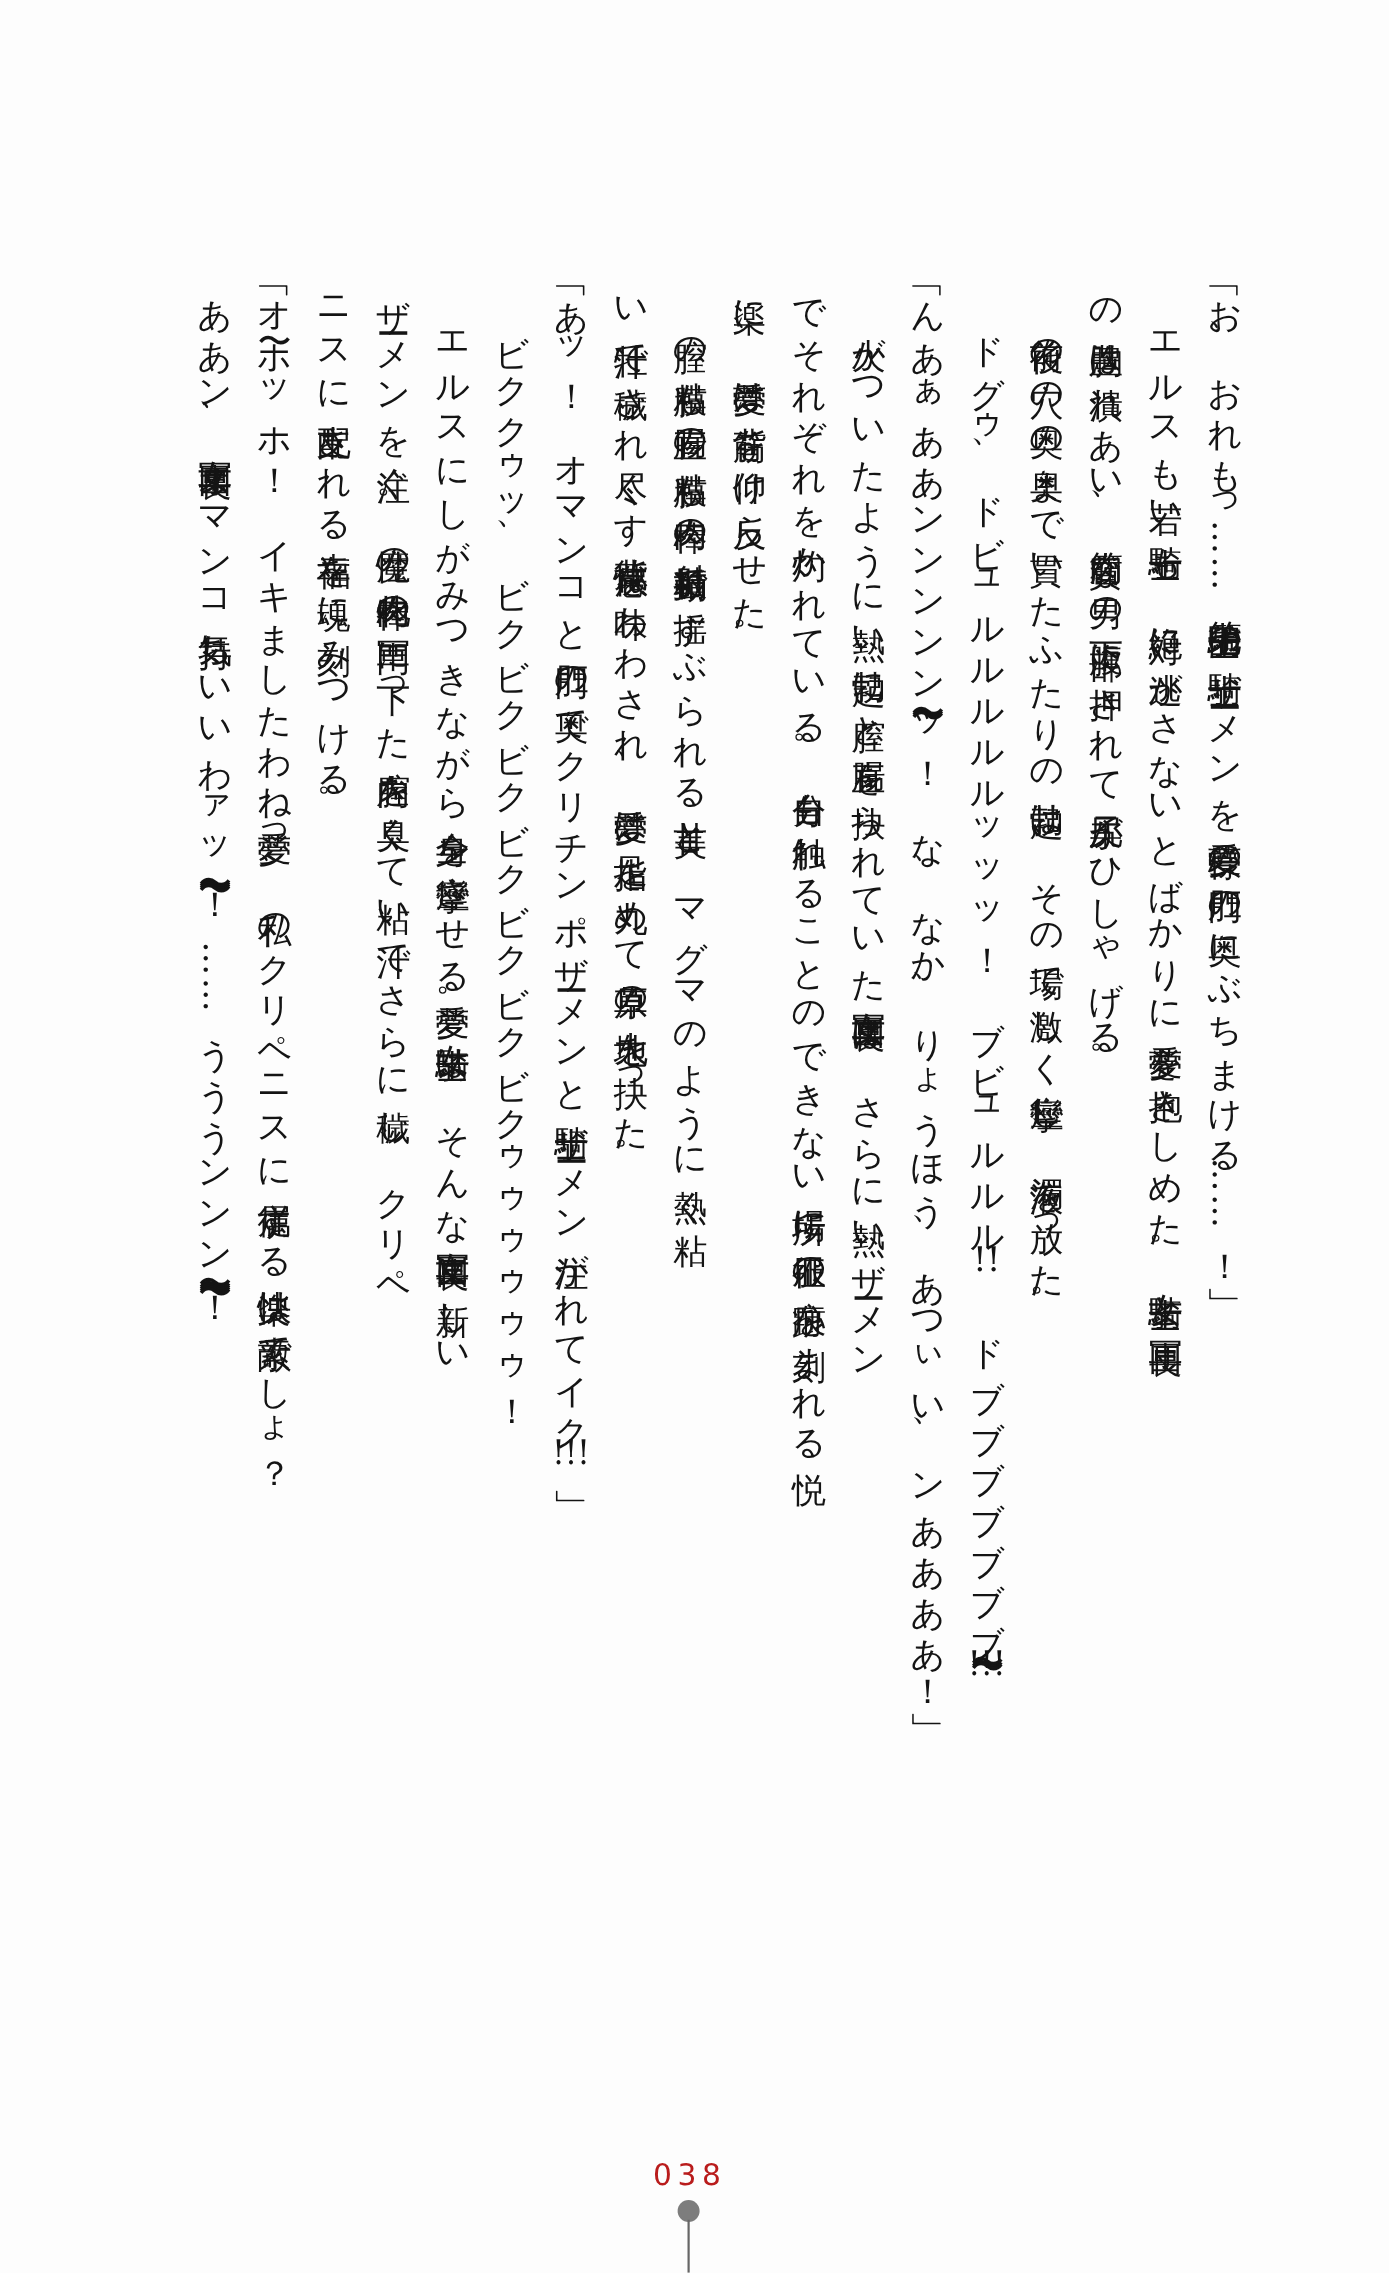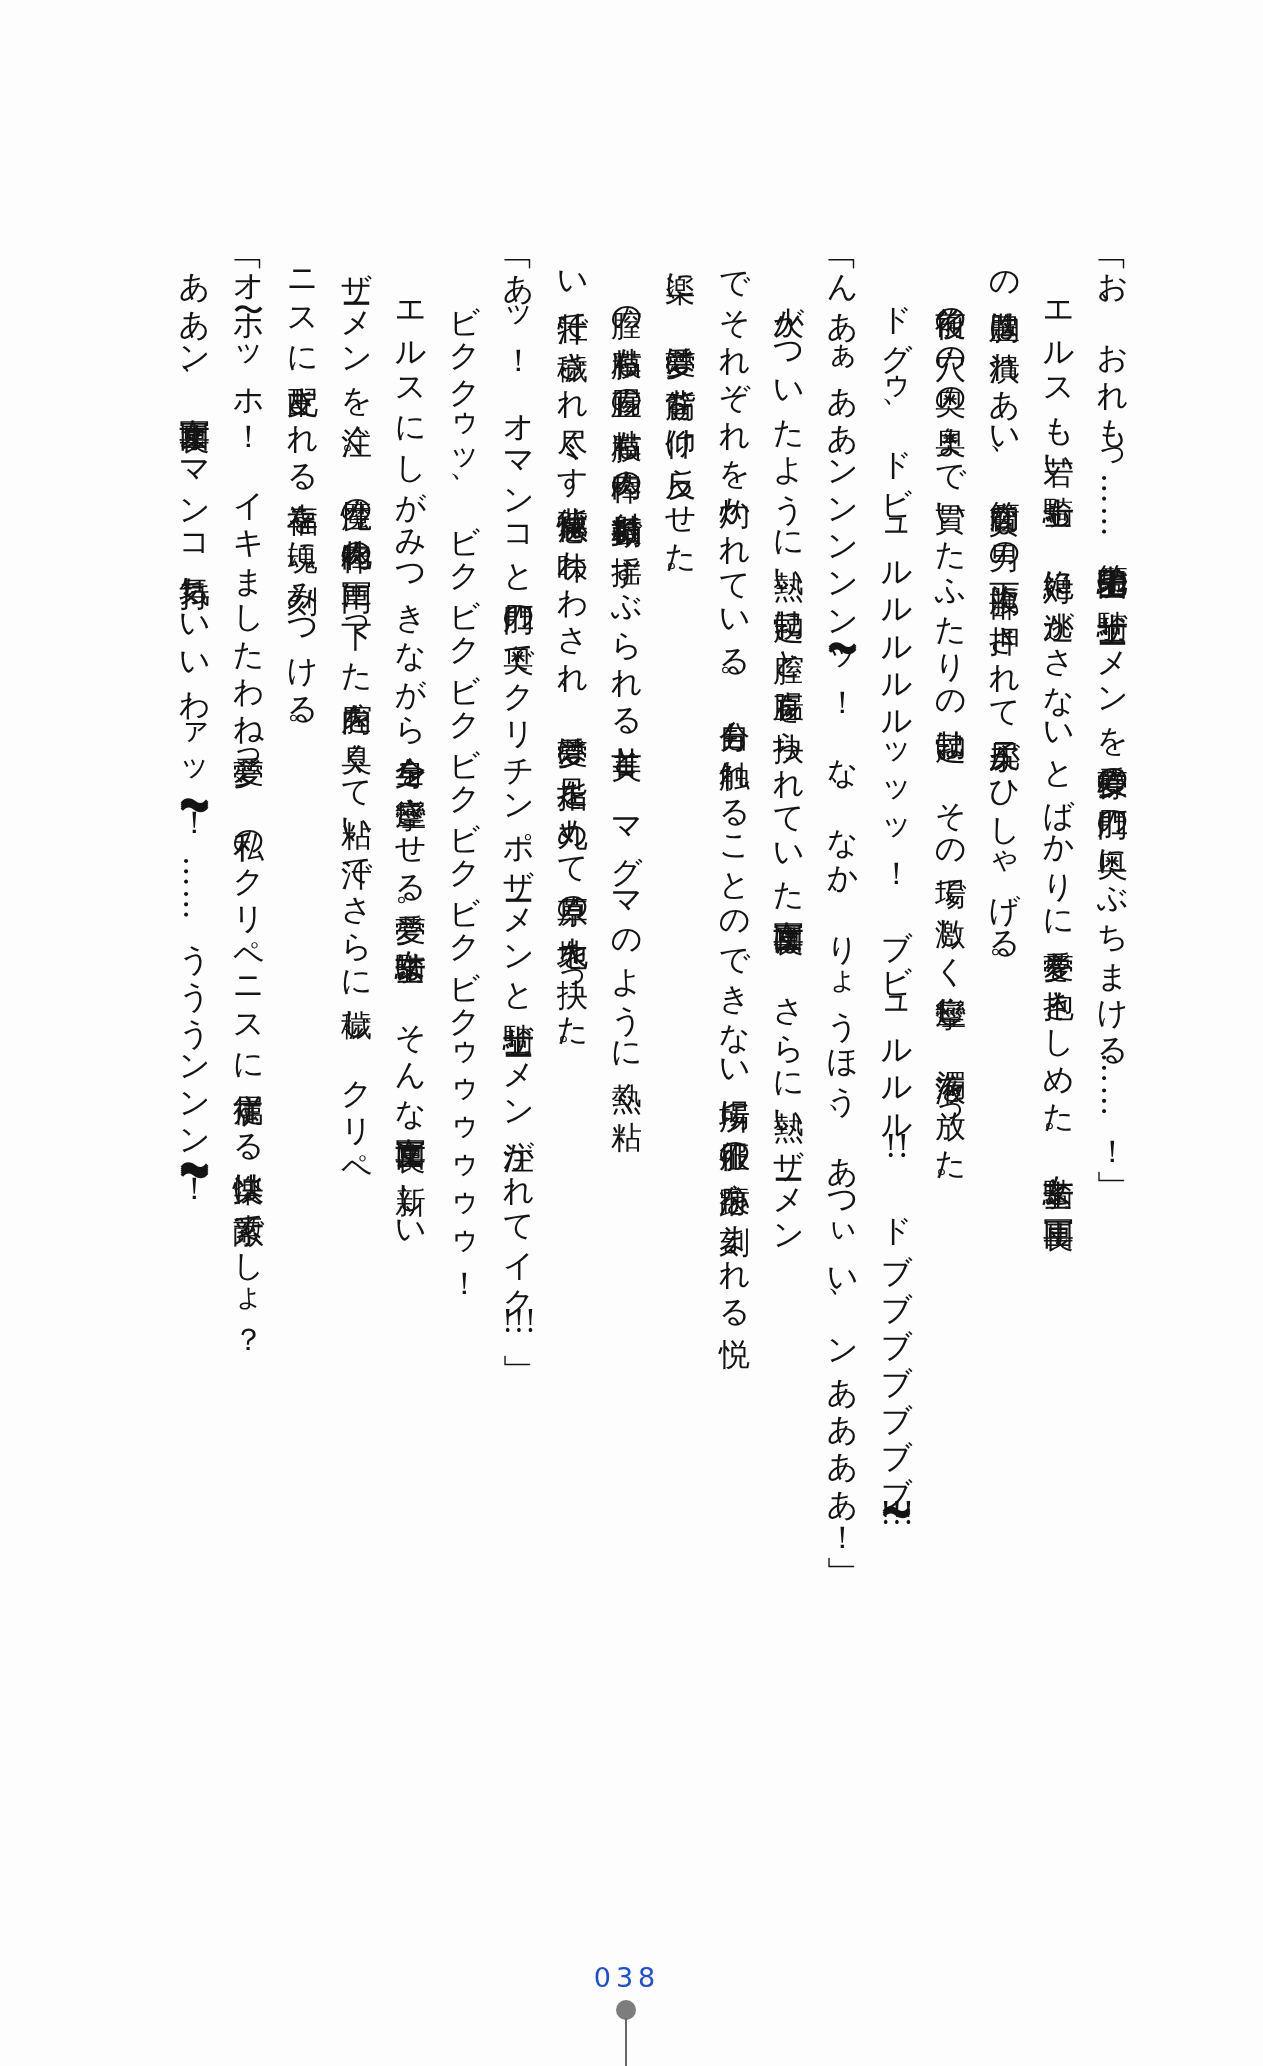--- a/index.html
+++ b/index.html
@@ -47,21 +47,21 @@
   }
   
   .page-number {
     position: absolute;
     top: 1962px;
     left: 627px;
     transform: translateX(-50%);
     font-family: "DejaVu Sans", "Liberation Sans", sans-serif;
     font-size: 27px;
     letter-spacing: 5px;
-    color: #1d4ed8;
+    color: #b91c1c;
     font-weight: 400;
   }
   .footer-dot {
     position: absolute;
     top: 2000px;
     left: 616px;
     width: 20px;
     height: 20px;
     border-radius: 50%;
     background: var(--marker, #7d7d7d);

